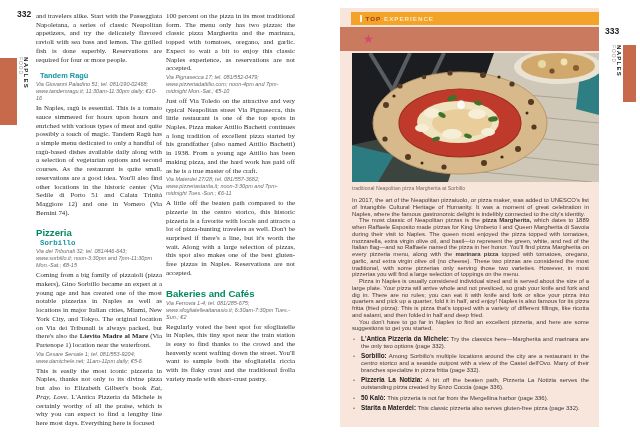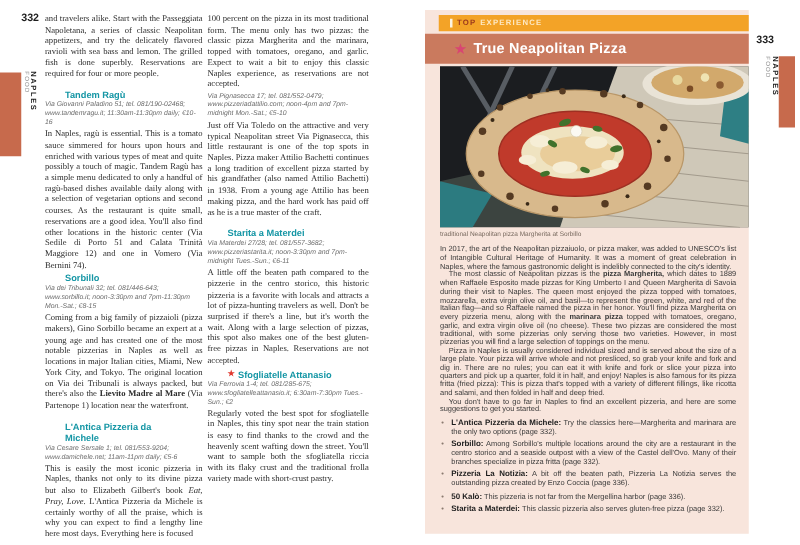--- a/index.html
+++ b/index.html
@@ -18,21 +18,21 @@
   .vtext{writing-mode:vertical-rl;}
   .vt-region{font-size:6px;font-weight:bold;letter-spacing:1.3px;color:#1c1c1c;}
   .vt-chapter{font-size:4.8px;letter-spacing:1px;color:#8f8f8f;}
   
   .col{position:absolute;top:12px;}
   .col1{left:36px;width:126px;}
   .col2{left:166px;width:129px;}
   .bserif{font-family:"Liberation Serif",serif;font-size:6.9px;line-height:8.7px;
           text-align:justify;color:#2c2c2c;margin:0;}
   .details{font-style:italic;font-size:5.5px;line-height:7px;color:#6b6b6b;margin:1px 0 2px;}
-  .h-listing{font-size:7.4px;font-weight:bold;color:#1596a5;margin:7px 16px 1px;display:flex;align-items:center;}
+  .h-listing{font-size:7.4px;font-weight:bold;color:#1596a5;margin:7px 4px 1px;display:flex;align-items:center;}
   .h-section{font-size:9.6px;font-weight:bold;color:#008a62;margin:10px 0 0;}
   .h-section.tight{margin-bottom:0;}
   .h-listing .star-red{color:#e03a30;font-size:6.6px;margin-right:2.5px;}
   .bold{font-weight:bold;}
   .ital{font-style:italic;}
   
   .panel{position:absolute;left:340px;top:8px;width:259px;height:419px;background:#f8e5dc;}
   .banner{position:absolute;left:11px;top:4px;width:248px;height:12.5px;background:#f3a327;
           display:flex;align-items:center;padding-left:9px;box-sizing:border-box;}
   .banner::before{content:"";width:1.5px;height:7px;background:#fdf3e2;margin-right:4px;}
@@ -68,65 +68,56 @@
 
   <div class="col col1">
     <p class="bserif">and travelers alike. Start with the Passeggiata Napoletana, a series of classic Neapolitan appetizers, and try the delicately flavored ravioli with sea bass and lemon. The grilled fish is done superbly. Reservations are required for four or more people.</p>
 
     <div class="h-listing">
       <span>Tandem Ragù</span>
     </div>
     <p class="details">Via Giovanni Paladino 51; tel. 081/190-02468; www.tandemragu.it; 11:30am-11:30pm daily; €10-16</p>
     <p class="bserif">In Naples, ragù is essential. This is a tomato sauce simmered for hours upon hours and enriched with various types of meat and quite possibly a touch of magic. Tandem Ragù has a simple menu dedicated to only a handful of ragù-based dishes available daily along with a selection of vegetarian options and second courses. As the restaurant is quite small, reservations are a good idea. You'll also find other locations in the historic center (Via Sedile di Porto 51 and Calata Trinità Maggiore 12) and one in Vomero (Via Bernini 74).</p>
 
-
-    <div class="h-listing" style="margin-top:1px;">
+    <div class="h-section tight">Pizzeria</div>
+
+    <div class="h-listing" style="margin-top:1px;font-family:Liberation Mono, monospace;">
       <span>Sorbillo</span>
     </div>
     <p class="details">Via dei Tribunali 32; tel. 081/446-643; www.sorbillo.it; noon-3:30pm and 7pm-11:30pm Mon.-Sat.; €8-15</p>
     <p class="bserif"><span>Coming from a big family of pizzaioli (pizza makers), Gino Sorbillo became an expert at a young age and has created one of the most notable pizzerias in Naples as well as locations in major Italian cities, Miami, New York City, and Tokyo. The original location on Via dei Tribunali is always packed, but there's also the </span><span class="bold">Lievito Madre al Mare</span><span> (Via Partenope 1) location near the waterfront.</span></p>
 
-    <div class="h-listing">
-      <span>L'Antica Pizzeria da Michele</span>
-    </div>
     <p class="details">Via Cesare Sersale 1; tel. 081/553-9204; www.damichele.net; 11am-11pm daily; €5-6</p>
     <p class="bserif"><span>This is easily the most iconic pizzeria in Naples, thanks not only to its divine pizza but also to Elizabeth Gilbert's book </span><span class="ital">Eat, Pray, Love</span><span>. L'Antica Pizzeria da Michele is certainly worthy of all the praise, which is why you can expect to find a lengthy line here most days. Everything here is focused</span></p>
   </div>
 
   <div class="col col2">
     <p class="bserif">100 percent on the pizza in its most traditional form. The menu only has two pizzas: the classic pizza Margherita and the marinara, topped with tomatoes, oregano, and garlic. Expect to wait a bit to enjoy this classic Naples experience, as reservations are not accepted.</p>
 
     <p class="details">Via Pignasecca 17; tel. 081/552-0479; www.pizzeriadattilio.com; noon-4pm and 7pm-midnight Mon.-Sat.; €5-10</p>
     <p class="bserif">Just off Via Toledo on the attractive and very typical Neapolitan street Via Pignasecca, this little restaurant is one of the top spots in Naples. Pizza maker Attilio Bachetti continues a long tradition of excellent pizza started by his grandfather (also named Attilio Bachetti) in 1938. From a young age Attilio has been making pizza, and the hard work has paid off as he is a true master of the craft.</p>
 
-    <div class="h-listing">
-      <span>Starita a Materdei</span>
-    </div>
     <p class="details">Via Materdei 27/28; tel. 081/557-3682; www.pizzeriastarita.it; noon-3:30pm and 7pm-midnight Tues.-Sun.; €6-11</p>
     <p class="bserif">A little off the beaten path compared to the pizzerie in the centro storico, this historic pizzeria is a favorite with locals and attracts a lot of pizza-hunting travelers as well. Don't be surprised if there's a line, but it's worth the wait. Along with a large selection of pizzas, this spot also makes one of the best gluten-free pizzas in Naples. Reservations are not accepted.</p>
 
-
-    <div class="h-listing" style="margin-top:1px;">
-      <span class="star-red">★</span>
-      <span>Sfogliatelle Attanasio</span>
-    </div>
+    <div class="h-section tight">Bakeries and Cafés</div>
+
     <p class="details">Via Ferrovia 1-4; tel. 081/285-675; www.sfogliatelleattanasio.it; 6:30am-7:30pm Tues.-Sun.; €2</p>
     <p class="bserif">Regularly voted the best spot for sfogliatelle in Naples, this tiny spot near the train station is easy to find thanks to the crowd and the heavenly scent wafting down the street. You'll want to sample both the sfogliatella riccia with its flaky crust and the traditional frolla variety made with short-crust pastry.</p>
   </div>
 
   <div class="panel">
 
     <div class="banner">
       <span class="b-top">TOP</span>
       <span class="b-exp">EXPERIENCE</span>
     </div>
 
     <div class="titlebar">
       <span class="star-pink">★</span>
-      <span class="title">True Neapolitan Pizza</span>
     </div>
 
     <svg class="photo" viewBox="0 0 247 129" aria-hidden="true">
       <rect x="0" y="0" width="247" height="129" fill="#3c4440"></rect>
 
       <polygon points="138,0 247,0 247,129 96,129" fill="#cfc8b8"></polygon>
       <g stroke="#a29a8c" stroke-width="0.8">
         <line x1="150" y1="40" x2="247" y2="48"></line>
         <line x1="145" y1="60" x2="247" y2="70"></line>
         <line x1="140" y1="80" x2="247" y2="92"></line>

